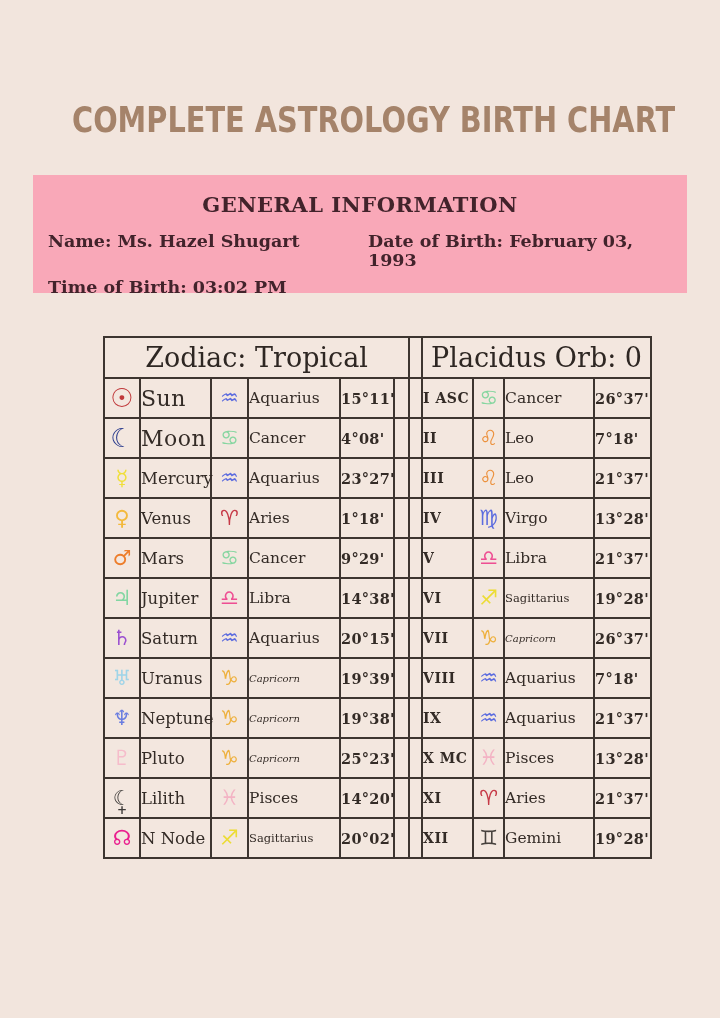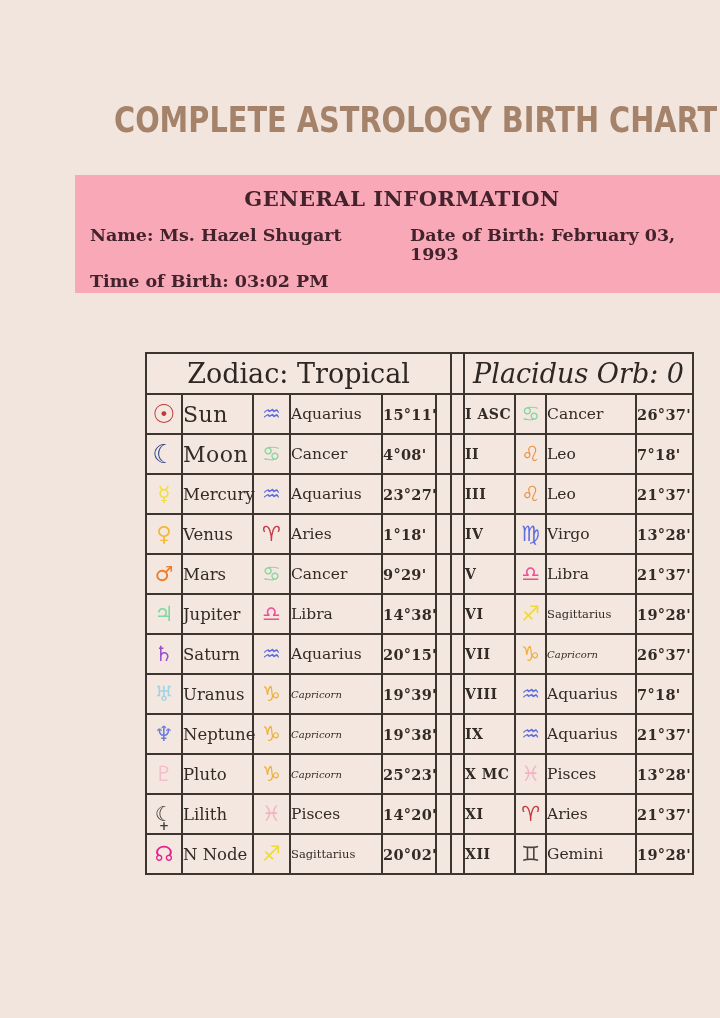--- a/index.html
+++ b/index.html
@@ -1,64 +1,64 @@
 <!DOCTYPE html>
 <html><head>
 <meta charset="utf-8">
 <style>
   html,body{margin:0;padding:0;}
   body{
     width:720px;height:1018px;position:relative;overflow:hidden;
     background:#f2e5dd;
     font-family:"DejaVu Serif",serif;
   }
-  .page{position:absolute;inset:0;margin-left:42px;}
+  .page{position:absolute;inset:0;}
 
   
   .title{
     position:absolute;top:100px;left:0;width:720px;margin:0;
     text-align:center;
     font-family:"DejaVu Sans",sans-serif;
     font-weight:bold;font-size:36px;line-height:40px;
     color:#a5836a;
     transform:scaleX(0.80);
     letter-spacing:0px;
     white-space:nowrap;
   }
 
   
   .info-box{
     position:absolute;left:33px;top:175px;width:654px;height:118px;
     background:#f9a8b8;color:#42232b;
   }
   .info-heading{
-    text-align:center;padding-top:11px;
+    text-align:center;padding-top:17px;
     font-size:21px;font-weight:bold;letter-spacing:0.5px;
   }
   .info-grid{
     display:grid;grid-template-columns:320px auto;
     margin:15px 0 0 15px;row-gap:7px;
     font-size:17.5px;font-weight:600;line-height:1.1;
   }
 
   
   table.chart{
-    position:absolute;left:103px;top:352px;width:547px;
+    position:absolute;left:103px;top:336px;width:547px;
     border-collapse:collapse;table-layout:fixed;
     background:#f3e7df;color:#332b26;
   }
   .chart th,.chart td{
     border:2px solid #3d3530;padding:0;vertical-align:middle;
     overflow:visible;white-space:nowrap;
   }
   .chart thead tr{height:41px;}
   .chart tbody tr{height:40px;}
   .hdr{font-size:27px;font-weight:normal;text-align:center;color:#2e2723;}
   .hdr-left{padding-left:26px;}
-  .hdr-right{padding-left:9px;font-style:italic;}
+  .hdr-right{padding-left:9px;}
 
   .c-icon{text-align:center;}
   .glyph{
     font-family:"DejaVu Sans",sans-serif;
     font-weight:bold;font-size:21px;line-height:1;
     display:inline-block;position:relative;
   }
   .glyph.big{font-size:26px;}
   .glyph-sub{
     position:absolute;left:50%;transform:translateX(-50%);

